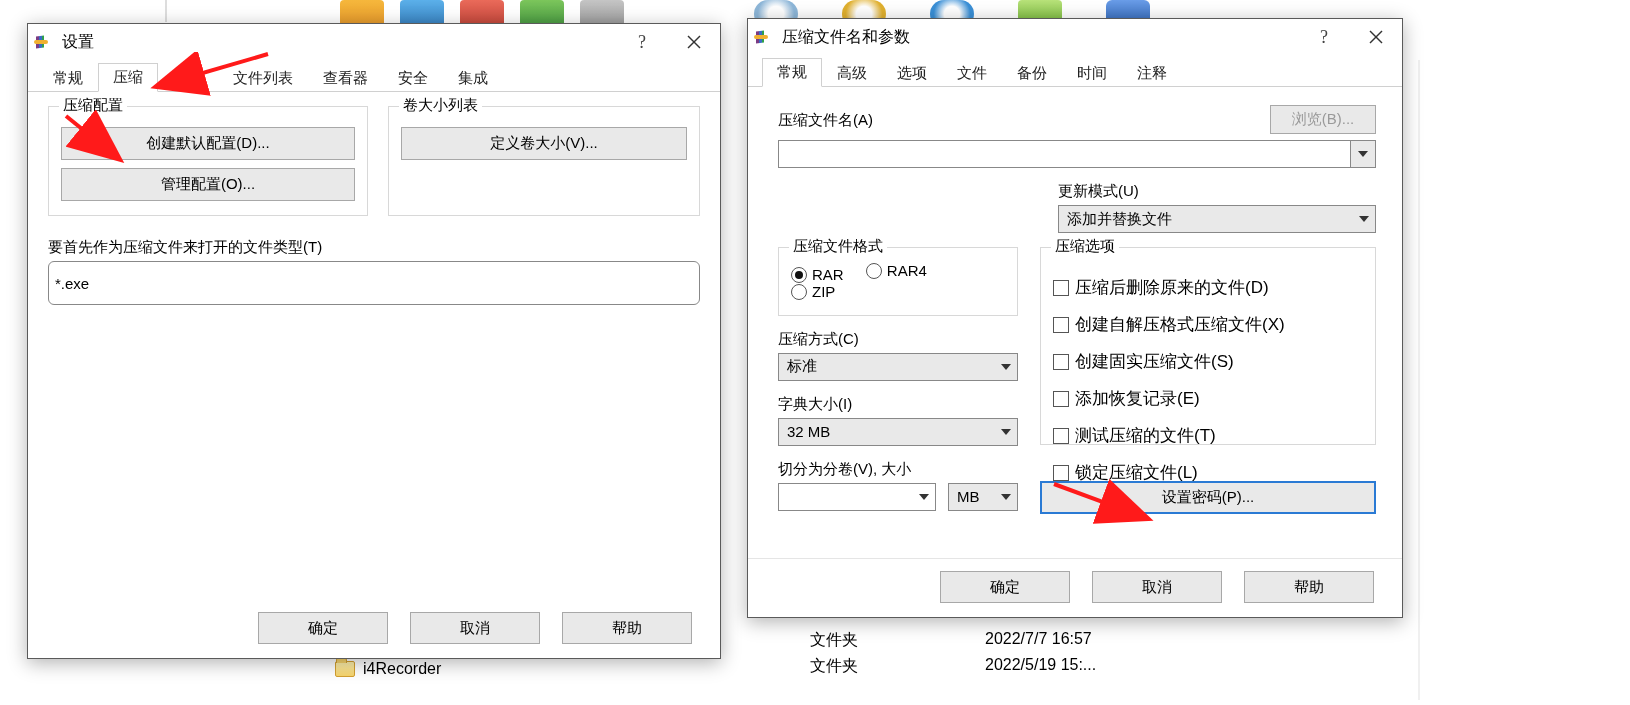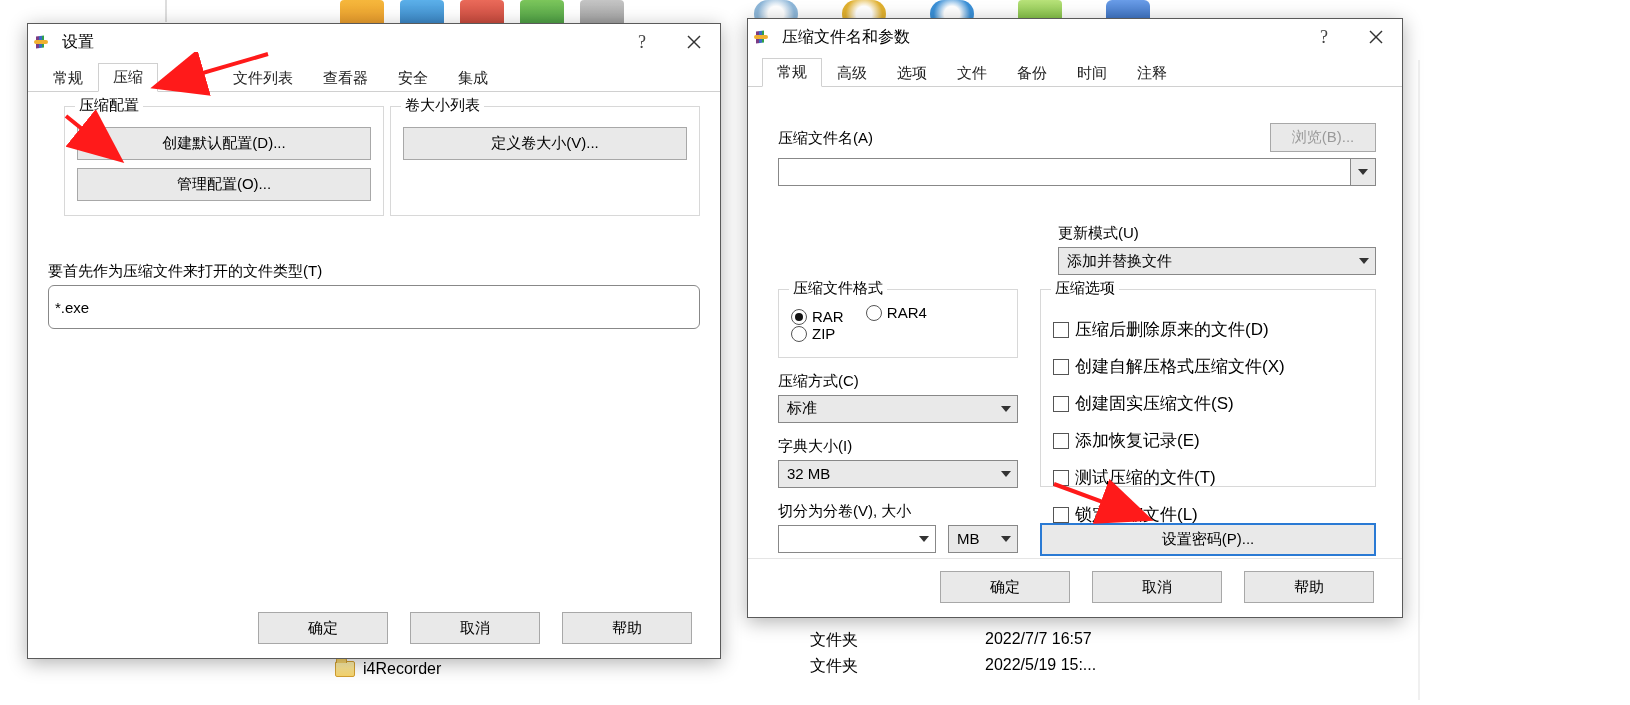--- a/index.html
+++ b/index.html
@@ -56,23 +56,23 @@
 
   
   .arrow-svg { position:absolute; pointer-events:none; }
 
   
   .bg-toolbar { position:absolute; top:0; left:340px; display:flex; gap:16px; height:28px; align-items:flex-end; opacity:0.9;}
   .bg-toolbar .ic { width:44px; height:28px; border-radius:4px; }
 
   
   .body-pad { padding:14px 20px 14px 20px; }
-  .row-flex { display:flex; gap:6px;margin-left:16px; }
+  .row-flex { display:flex; gap:20px; }
   .footer { display:flex; justify-content:flex-end; gap:22px; padding:12px 28px 14px 0; }
-  .lbl { font-size:15px; margin-bottom:4px; display:block;margin-top:24px; }
+  .lbl { font-size:15px; margin-bottom:4px; display:block; }
 
   
   .combo-input { display:flex; }
   .combo-input .textpart { flex:1; border:1px solid #888; border-right:none; height:28px; background:#fff; }
   .combo-input .arrowpart { width:26px; height:28px; border:1px solid #888; background:#e9e9e9; display:flex; align-items:center; justify-content:center;}
   .combo-input .arrowpart::after { content:""; width:0;height:0;border-left:5px solid transparent;border-right:5px solid transparent;border-top:6px solid #333;}
 </style>
 </head>
 <body>
 

